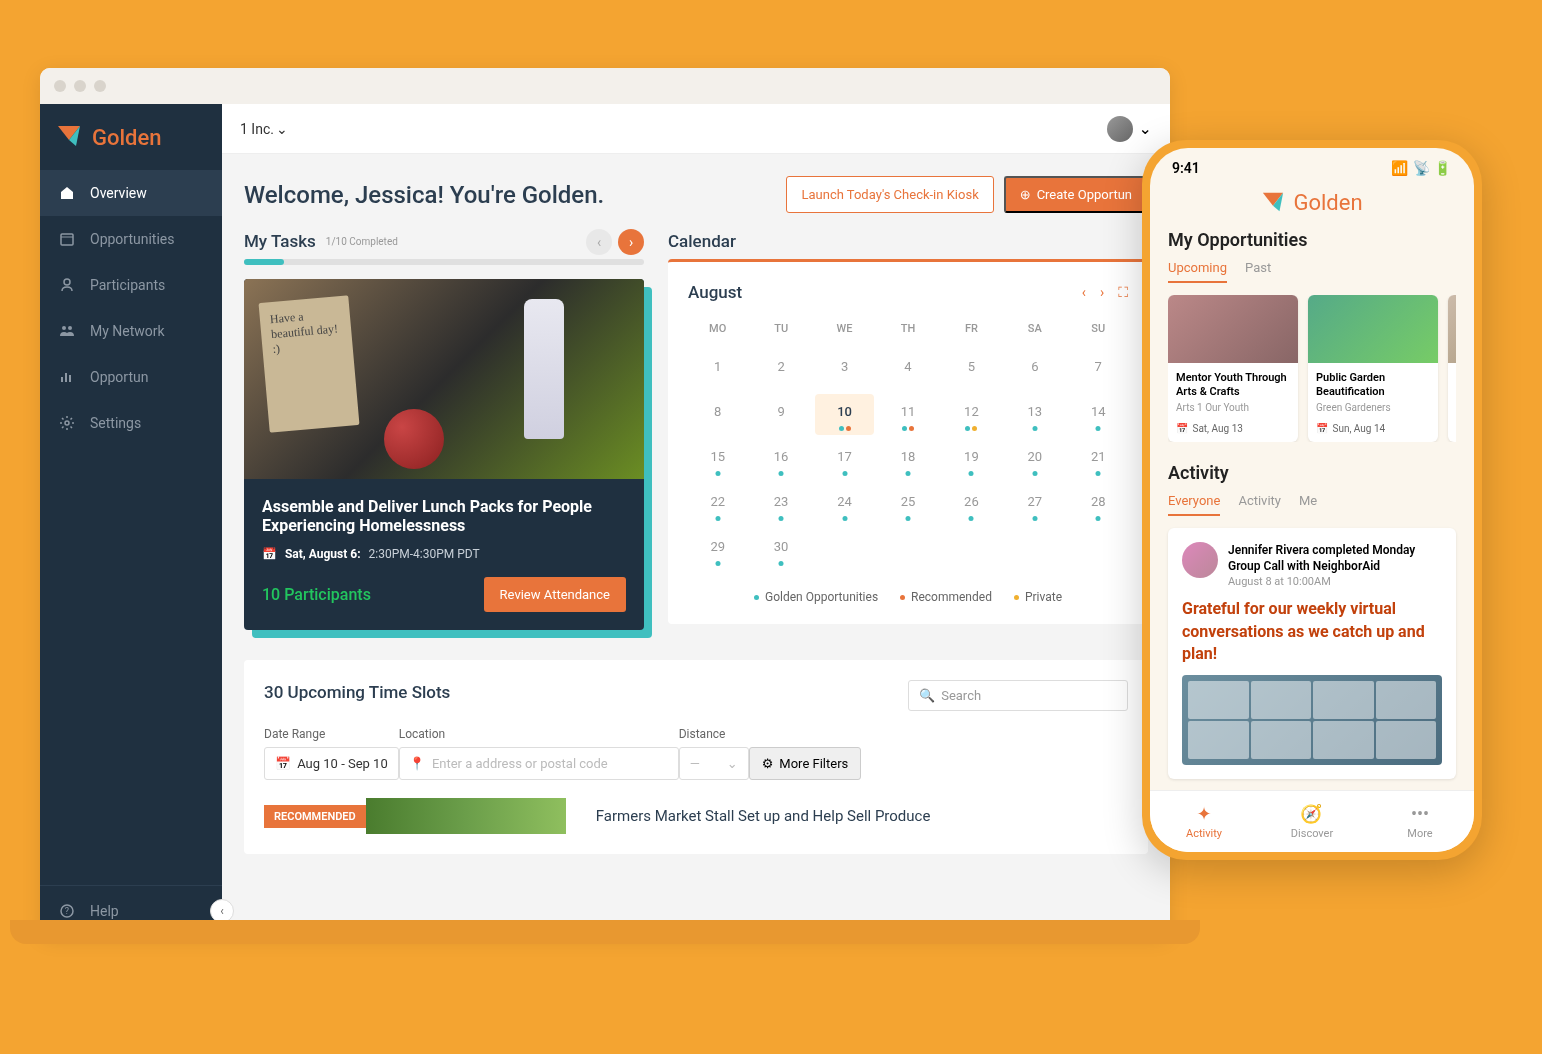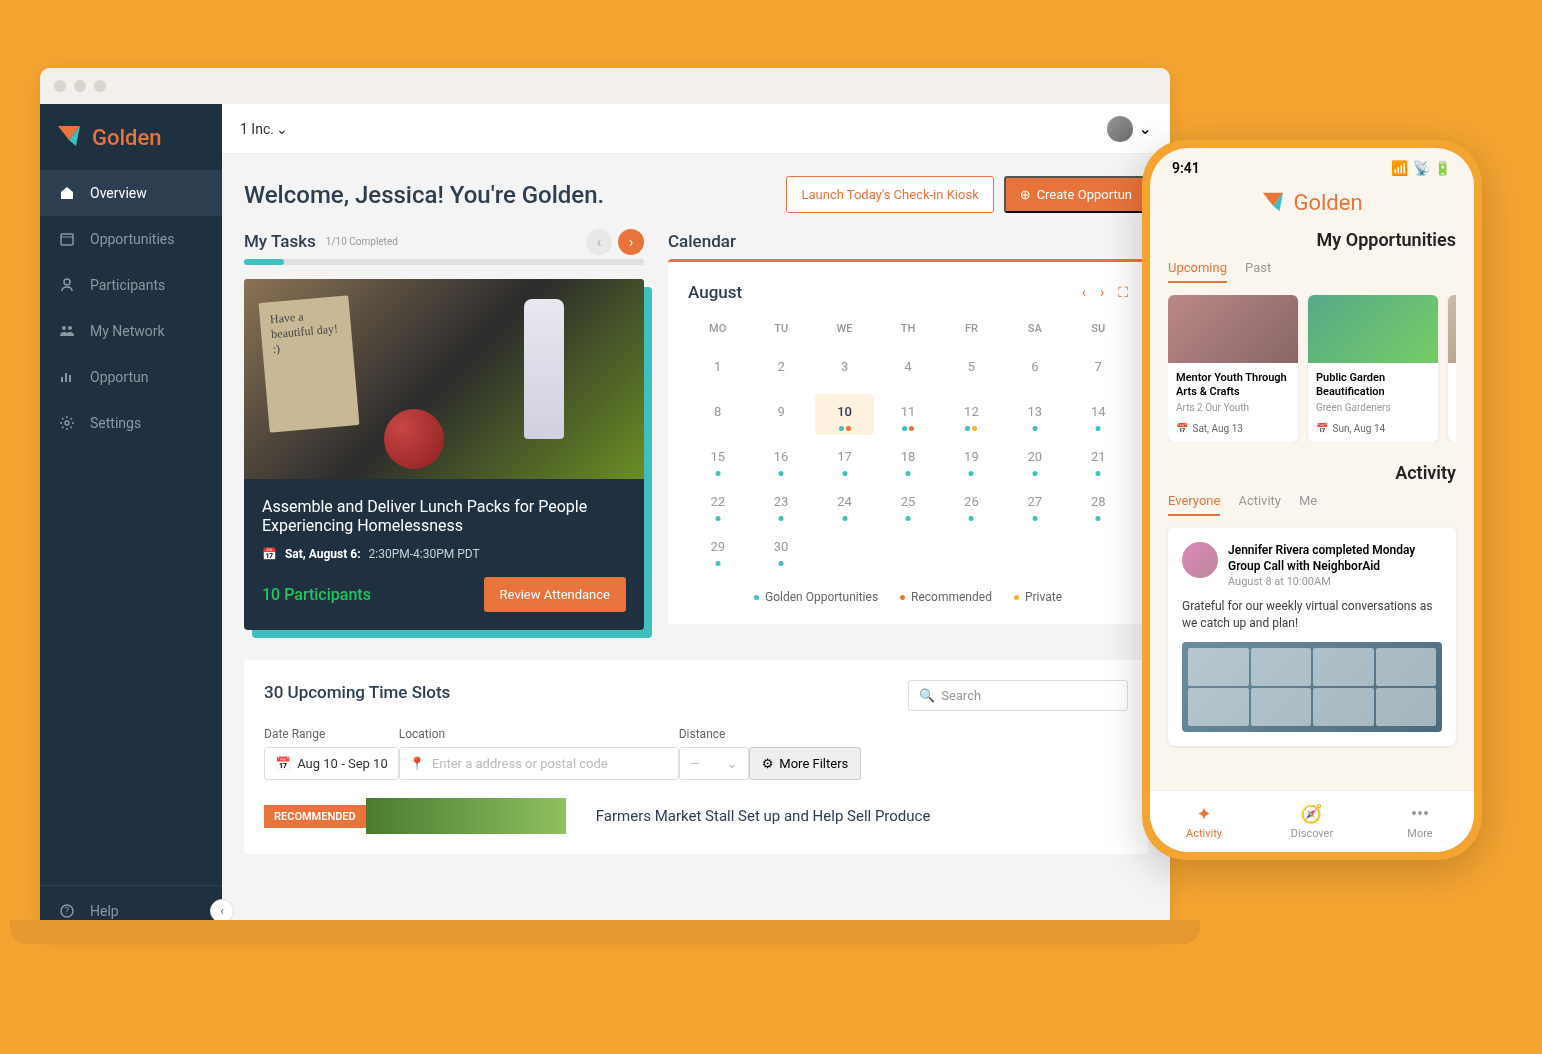--- a/index.html
+++ b/index.html
@@ -51,21 +51,21 @@
 .carousel-btn.next { background: #E8743B; color: #fff; }
 
 .task-card-wrap { position: relative; }
 .task-card-shadow { position: absolute; top: 8px; left: 8px; width: 100%; height: 100%; background: #3FBFBF; border-radius: 4px; }
 .task-card { position: relative; background: #1F3040; border-radius: 4px; overflow: hidden; }
 .task-img { height: 200px; background: linear-gradient(135deg, #8B7355 0%, #2C2C2C 50%, #6B8E23 100%); position: relative; }
 .task-img-note { position: absolute; top: 20px; left: 20px; width: 90px; height: 130px; background: #C9B896; border-radius: 2px; transform: rotate(-5deg); font-family: cursive; font-size: 12px; padding: 10px; color: #444; }
 .task-apple { position: absolute; bottom: 10px; left: 140px; width: 60px; height: 60px; border-radius: 50%; background: radial-gradient(circle at 30% 30%, #C94545, #8B2020); }
 .task-bottle { position: absolute; top: 20px; right: 80px; width: 40px; height: 140px; background: linear-gradient(#E8E8F0, #D0D0E0); border-radius: 8px 8px 4px 4px; }
 .task-body { padding: 18px; color: #fff; }
-.task-title { font-size: 16px; font-weight: 400; margin-bottom: 12px; }
+.task-title { font-size: 16px; font-weight: 700; margin-bottom: 12px; }
 .task-date-row { display: flex; align-items: center; gap: 8px; font-size: 12px; margin-bottom: 16px; color: #C8D0D8; }
 .task-date-row b { color: #fff; }
 .task-footer { display: flex; justify-content: space-between; align-items: center; }
 .participants { color: #22c55e; font-size: 16px; font-weight: 500; }
 .btn-review { background: #E8743B; color: #fff; padding: 10px 16px; font-size: 13px; border: none; border-radius: 3px; cursor: pointer; }
 
 
 .calendar-card { background: #fff; border-radius: 4px; border-top: 3px solid #E8743B; padding: 20px; }
 .cal-header { display: flex; justify-content: space-between; align-items: center; margin-bottom: 20px; }
 .cal-month { font-size: 17px; color: #2C3E50; font-weight: 500; }
@@ -100,41 +100,41 @@
 .slot-title { padding-left: 30px; font-size: 15px; color: #2C3E50; }
 
 
 .phone { position: absolute; right: 60px; top: 140px; width: 340px; height: 720px; background: #F4A431; border-radius: 44px; padding: 8px; box-shadow: 0 10px 40px rgba(0,0,0,0.2); }
 .phone-screen { width: 100%; height: 100%; background: #FBF6ED; border-radius: 38px; overflow: hidden; display: flex; flex-direction: column; }
 .status-bar { display: flex; justify-content: space-between; align-items: center; padding: 12px 22px 4px; font-size: 14px; font-weight: 600; }
 .status-icons { display: flex; gap: 4px; align-items: center; }
 .phone-logo { display: flex; align-items: center; justify-content: center; gap: 8px; padding: 10px 0 14px; }
 .phone-logo-text { color: #E8743B; font-size: 22px; }
 .phone-content { flex: 1; padding: 0 18px; overflow: hidden; }
-.phone-h1 { font-size: 18px; font-weight: 600; color: #222; margin-bottom: 10px; text-align: right; }
+.phone-h1 { font-size: 18px; font-weight: 600; color: #222; margin-bottom: 10px; }
 .phone-tabs { display: flex; gap: 18px; font-size: 13px; margin-bottom: 12px; }
 .phone-tab { padding-bottom: 6px; color: #999; cursor: pointer; }
 .phone-tab.active { color: #E8743B; border-bottom: 2px solid #E8743B; }
 .opp-scroll { display: flex; gap: 10px; overflow: hidden; margin-bottom: 20px; }
 .opp-card { min-width: 130px; background: #fff; border-radius: 6px; overflow: hidden; box-shadow: 0 1px 3px rgba(0,0,0,0.1); }
 .opp-img { height: 68px; background: linear-gradient(135deg,#B88,#866); }
 .opp-img.garden { background: linear-gradient(135deg,#5A8,#7C6); }
 .opp-img.lunch { background: linear-gradient(135deg,#CBA,#986); }
 .opp-body { padding: 8px; }
 .opp-title { font-size: 11px; font-weight: 600; line-height: 1.3; margin-bottom: 2px; }
 .opp-org { font-size: 10px; color: #999; margin-bottom: 10px; }
 .opp-date { font-size: 10px; color: #666; display: flex; align-items: center; gap: 4px; }
 .activity-section { margin-top: 4px; }
 .act-card { background: #fff; border-radius: 6px; padding: 14px; margin-top: 12px; box-shadow: 0 1px 3px rgba(0,0,0,0.1); }
 .act-head { display: flex; gap: 10px; }
 .act-avatar { width: 36px; height: 36px; border-radius: 50%; background: linear-gradient(135deg,#D8B,#B89); flex-shrink: 0; }
 .act-head-text { font-size: 12px; line-height: 1.4; }
 .act-head-text b { font-weight: 600; }
 .act-time { font-size: 11px; color: #999; }
-.act-body { font-size: 12px; margin: 10px 0; line-height: 1.4; color: #404040; }
+.act-body { font-size: 16px; margin: 10px 0; line-height: 1.4; color: #c2410c; font-weight: bold; }
 .act-img { height: 90px; background: linear-gradient(135deg,#6B8E9E,#4A6B7E); border-radius: 4px; display: grid; grid-template-columns: repeat(4,1fr); gap: 2px; padding: 6px; }
 .act-img div { background: rgba(255,255,255,0.5); border-radius: 2px; }
 .phone-nav { height: 62px; background: #fff; display: flex; border-top: 1px solid #eee; }
 .pnav-item { flex: 1; display: flex; flex-direction: column; align-items: center; justify-content: center; gap: 3px; font-size: 11px; color: #999; cursor: pointer; }
 .pnav-item.active { color: #E8743B; }
 .pnav-icon { font-size: 18px; }
 
 .laptop-base { position: absolute; top: 920px; left: 10px; width: 1190px; height: 24px; background: #E89830; border-radius: 0 0 16px 16px; }
 
 svg { display: block; }
@@ -473,21 +473,21 @@
       <div class="phone-h1">My Opportunities</div>
       <div class="phone-tabs">
         <div class="phone-tab active">Upcoming</div>
         <div class="phone-tab">Past</div>
       </div>
       <div class="opp-scroll" id="opp-scroll">
           <div class="opp-card">
     <div class="opp-img "></div>
     <div class="opp-body">
       <div class="opp-title">Mentor Youth Through Arts &amp; Crafts</div>
-      <div class="opp-org">Arts 2 Our Youth</div>
+      <div class="opp-org">Arts 1 Our Youth</div>
       <div class="opp-date"><span>📅</span> Sat, Aug 13</div>
     </div>
           </div>
           <div class="opp-card">
     <div class="opp-img garden"></div>
     <div class="opp-body">
       <div class="opp-title">Public Garden Beautification</div>
       <div class="opp-org">Green Gardeners</div>
       <div class="opp-date"><span>📅</span> Sun, Aug 14</div>
     </div>

